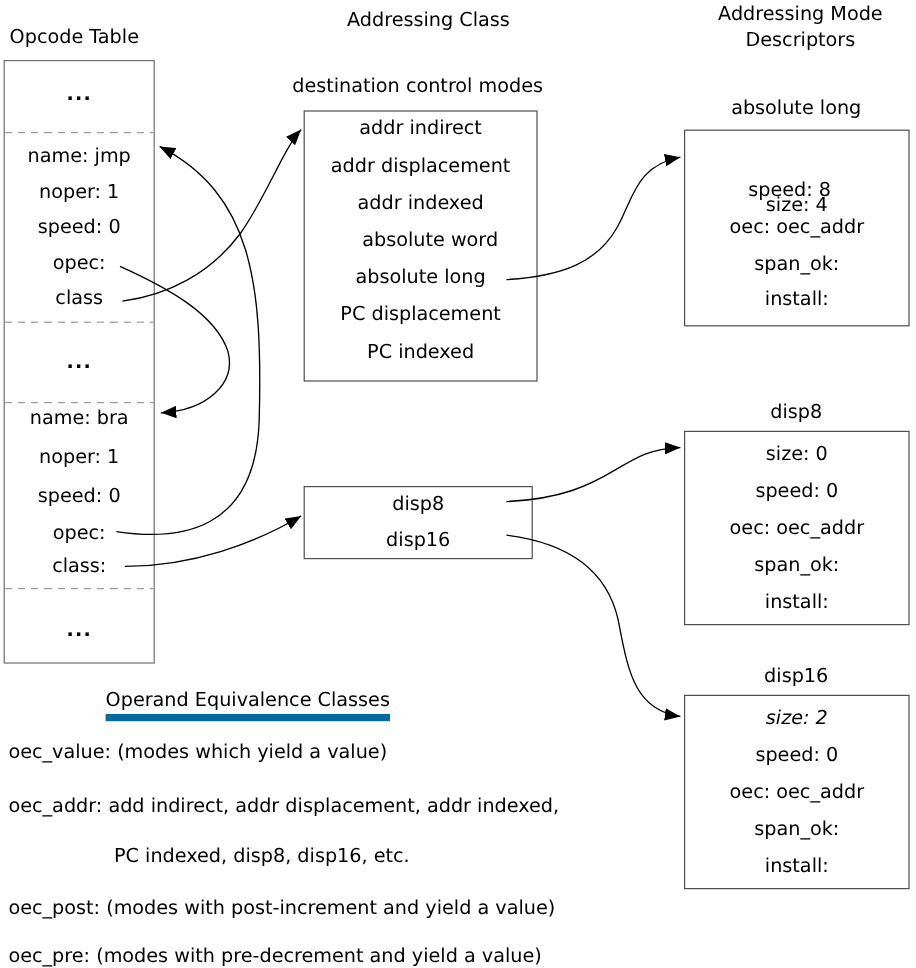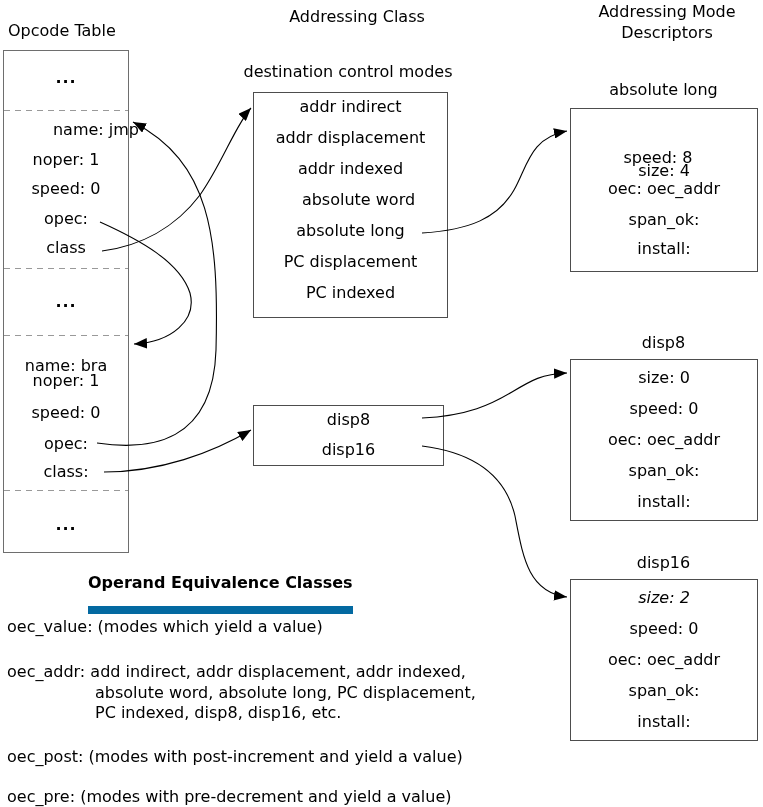--- a/index.html
+++ b/index.html
@@ -8,50 +8,50 @@
     font-family:"DejaVu Sans","Liberation Sans",sans-serif;
     color:#000;overflow:hidden;
   }
   .txt{position:absolute;height:22px;line-height:22px;font-size:16px;white-space:nowrap;}
   .ctr{text-align:center;}
   .box{position:absolute;border:1px solid #4d4d4d;box-sizing:border-box;background:#fff;}
   .tablebox{position:absolute;border:1px solid #6e6e6e;box-sizing:border-box;background:#fff;}
   .dash{position:absolute;height:1px;
     background:repeating-linear-gradient(90deg,#999 0 6px,transparent 6px 11px);}
   .ellipsis{font-weight:700;letter-spacing:1px;}
-  .heading{font-weight:700;border-bottom:8px solid #0369a1;padding-bottom:12px;}
+  .heading{font-weight:400;border-bottom:6px solid #0369a1;padding-bottom:1px;}
   svg{position:absolute;left:0;top:0;pointer-events:none;}
   svg path.arrow{fill:none;stroke:#000;stroke-width:1.1;}
 </style>
 </head>
 <body>
 
 <div id="canvas">
 
   <div class="txt" style="left:8px;top:5px;margin-top:15px;">Opcode Table</div>
   <div class="txt ctr" style="left:267px;top:6px;width:180px;">Addressing Class</div>
   <div class="txt ctr" style="left:567px;top:1px;width:200px;">Addressing Mode</div>
   <div class="txt ctr" style="left:567px;top:22px;width:200px;">Descriptors</div>
 
   <div class="tablebox" style="left:3px;top:50px;width:126px;height:503px;"></div>
 
   <div class="txt ctr ellipsis" style="left:3px;top:67px;width:126px;">...</div>
   <div class="dash" style="left:4px;top:110px;width:124px;"></div>
 
-  <div class="txt ctr" style="left:3px;top:119px;width:126px;margin-left:30px;">name: jmp</div>
+  <div class="txt ctr" style="left:3px;top:119px;width:126px;">name: jmp</div>
   <div class="txt ctr" style="left:3px;top:149px;width:126px;">noper: 1</div>
   <div class="txt ctr" style="left:3px;top:178px;width:126px;">speed: 0</div>
   <div class="txt ctr" style="left:3px;top:208px;width:126px;">opec:</div>
   <div class="txt ctr" style="left:3px;top:237px;width:126px;">class</div>
 
   <div class="dash" style="left:4px;top:268px;width:124px;"></div>
   <div class="txt ctr ellipsis" style="left:3px;top:291px;width:126px;">...</div>
   <div class="dash" style="left:4px;top:335px;width:124px;"></div>
 
-  <div class="txt ctr" style="left:3px;top:355px;width:126px;">name: bra</div>
+  <div class="txt ctr" style="left:3px;top:337px;width:126px;">name: bra</div>
   <div class="txt ctr" style="left:3px;top:370px;width:126px;">noper: 1</div>
   <div class="txt ctr" style="left:3px;top:402px;width:126px;">speed: 0</div>
   <div class="txt ctr" style="left:3px;top:433px;width:126px;">opec:</div>
   <div class="txt ctr" style="left:3px;top:461px;width:126px;">class:</div>
 
   <div class="dash" style="left:4px;top:490px;width:124px;"></div>
   <div class="txt ctr ellipsis" style="left:3px;top:514px;width:126px;">...</div>
 
   <div class="txt ctr" style="left:238px;top:61px;width:220px;">destination control modes</div>
   <div class="box" style="left:253px;top:92px;width:195px;height:226px;"></div>
@@ -87,21 +87,20 @@
   <div class="box" style="left:570px;top:579px;width:188px;height:162px;"></div>
   <div class="txt ctr" style="left:570px;top:587px;width:188px;font-style:italic;">size: 2</div>
   <div class="txt ctr" style="left:570px;top:618px;width:188px;">speed: 0</div>
   <div class="txt ctr" style="left:570px;top:649px;width:188px;">oec: oec_addr</div>
   <div class="txt ctr" style="left:570px;top:680px;width:188px;">span_ok:</div>
   <div class="txt ctr" style="left:570px;top:711px;width:188px;">install:</div>
 
   <div class="txt heading" style="left:88px;top:572px;">Operand Equivalence Classes</div>
   <div class="txt" style="left:7px;top:616px;">oec_value: (modes which yield a value)</div>
   <div class="txt" style="left:7px;top:661px;">oec_addr: add indirect, addr displacement, addr indexed,</div>
-  <div class="txt" style="left:95px;top:682px;">absolute word, absolute long, PC displacement,</div>
   <div class="txt" style="left:95px;top:702px;">PC indexed, disp8, disp16, etc.</div>
   <div class="txt" style="left:7px;top:746px;">oec_post: (modes with post-increment and yield a value)</div>
   <div class="txt" style="left:7px;top:786px;">oec_pre: (modes with pre-decrement and yield a value)</div>
 
   <svg width="763" height="807" viewBox="0 0 763 807">
     <defs>
       <marker id="ah" viewBox="0 0 10 8" refX="10" refY="4" markerWidth="13" markerHeight="10.4" orient="auto" markerUnits="userSpaceOnUse">
         <path d="M0,0 L10,4 L0,8 Z" fill="#000"></path>
       </marker>
     </defs>

